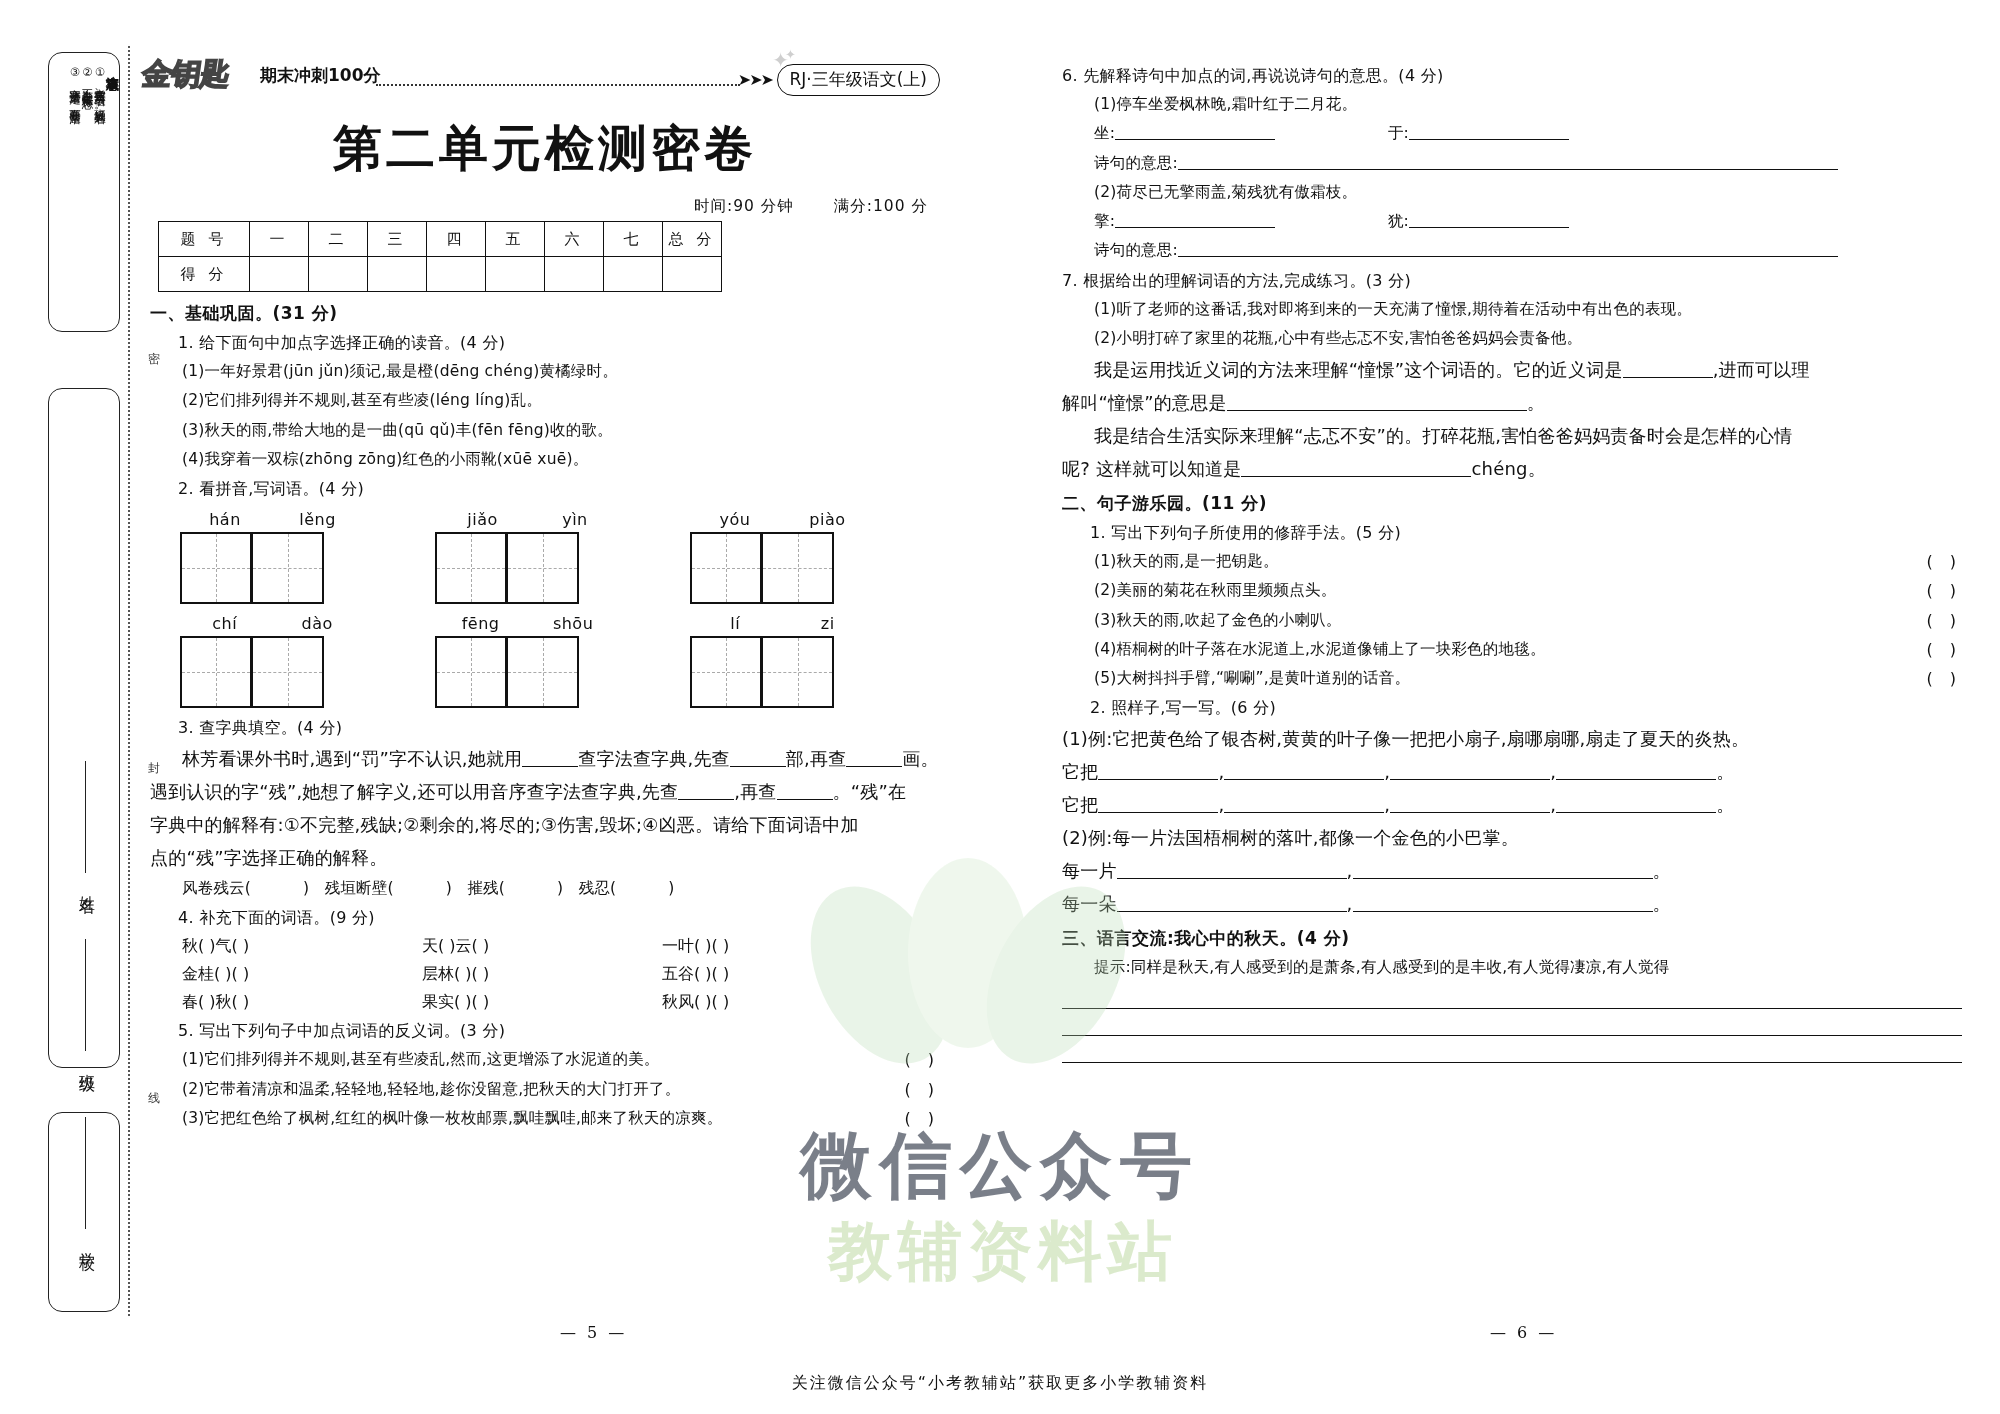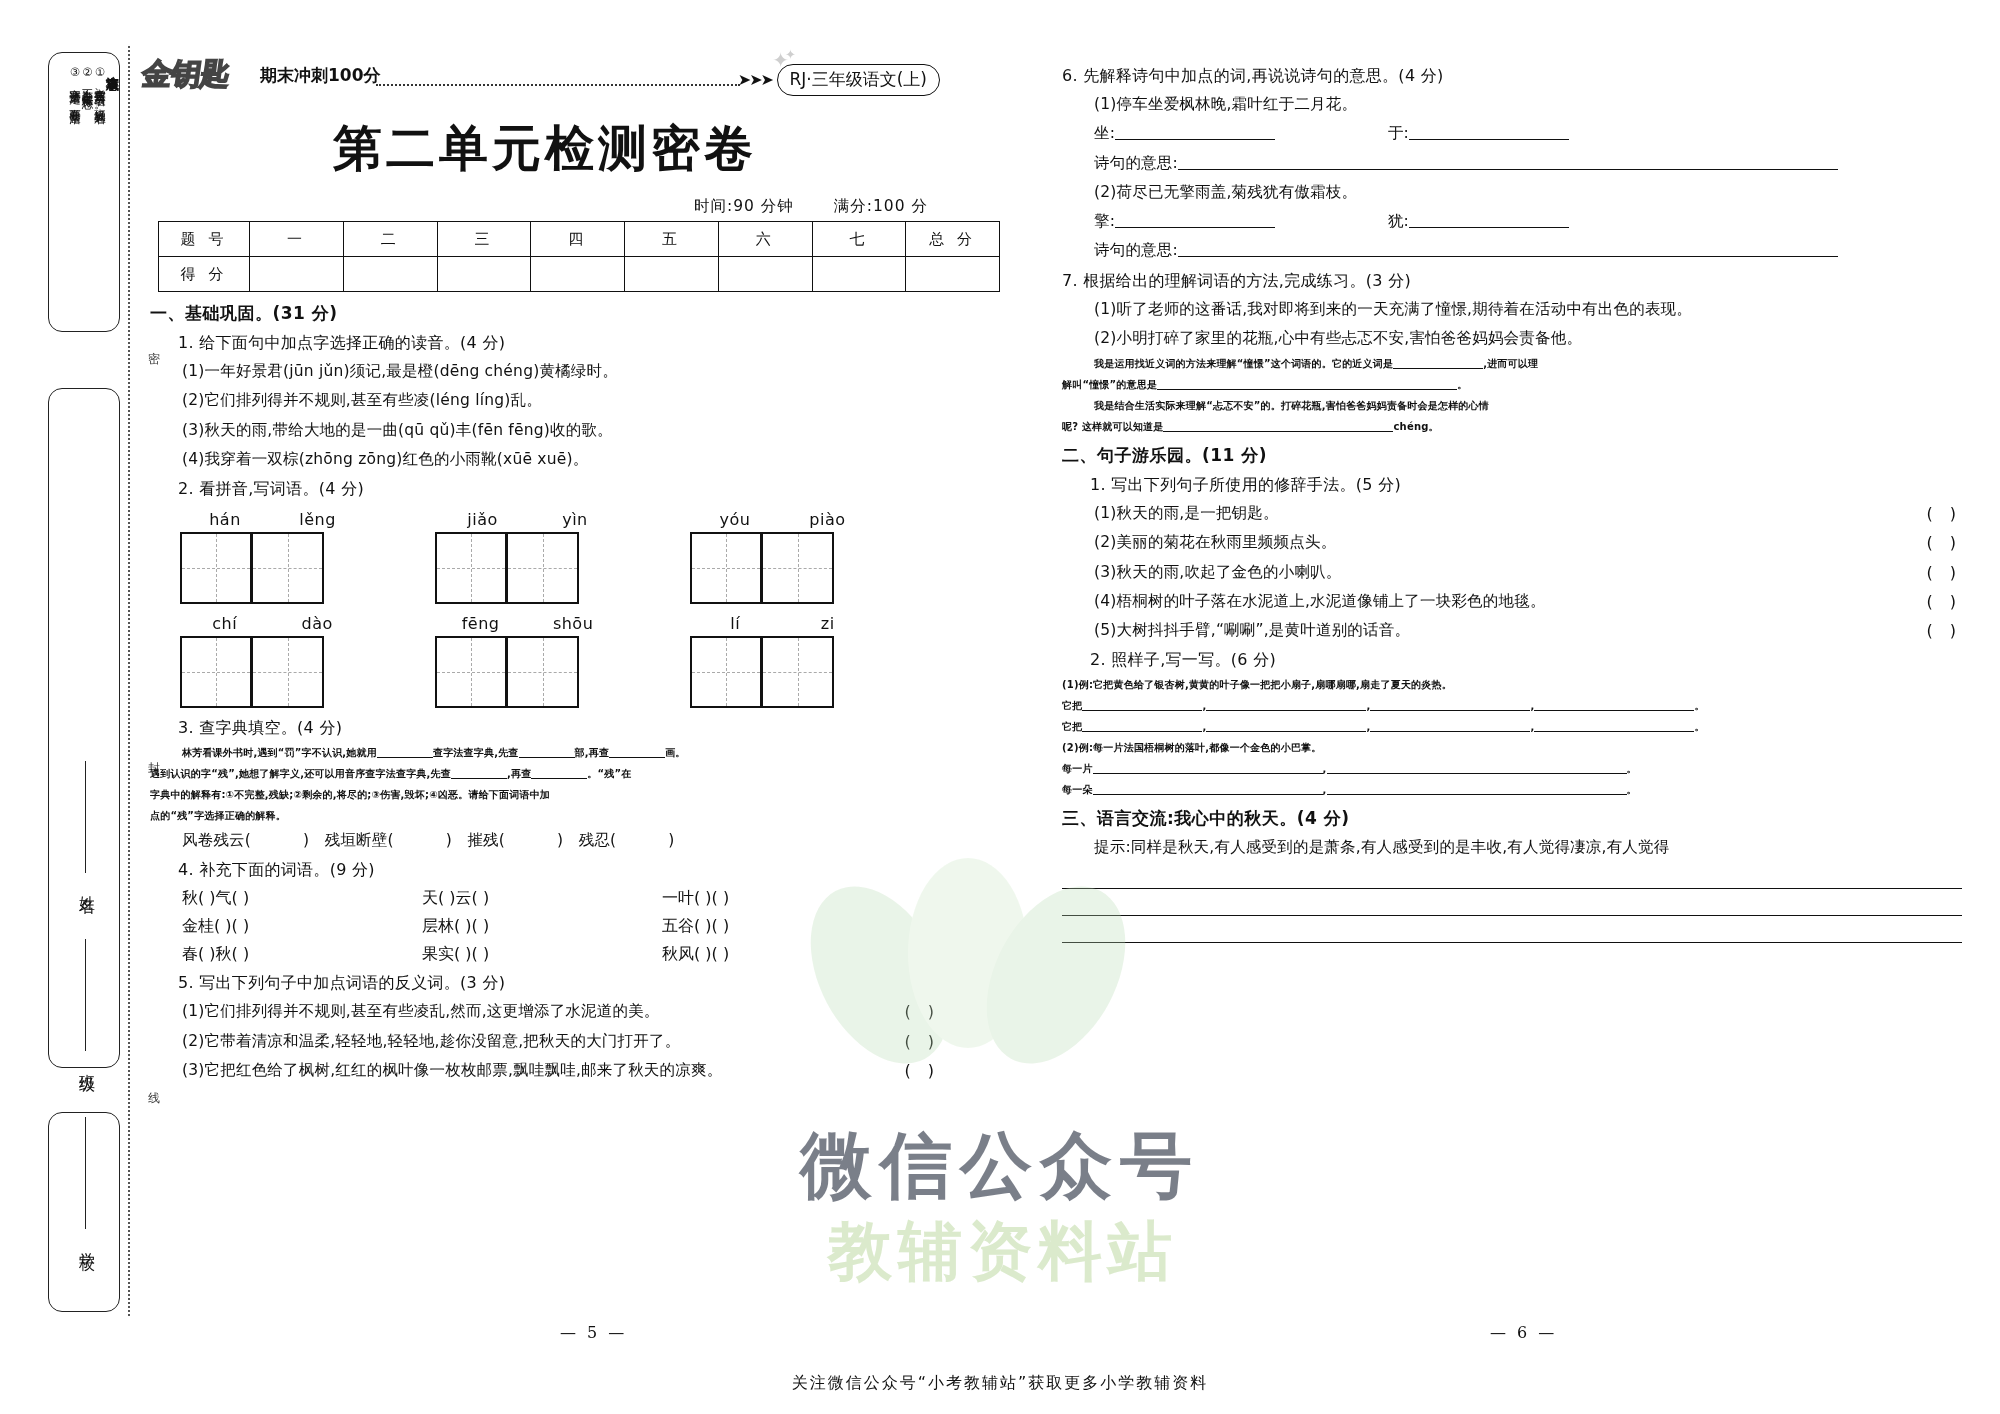--- a/index.html
+++ b/index.html
@@ -75,34 +75,34 @@
   
   .paper-title{
     text-align:center;font-size:49px;font-weight:bold;letter-spacing:4px;
     margin:10px 0 2px; font-family:"DejaVu Serif","Liberation Serif",serif;
   }
   .meta-line{text-align:right;font-size:15.5px;margin:14px 12px 4px 0;letter-spacing:1px;}
   .meta-line span{margin-left:34px;}
 
   
   table.score{
-    border-collapse:collapse;width:842px;margin:4px 0 10px 8px;
+    border-collapse:collapse;width:564px;margin:4px 0 10px 8px;
     table-layout:fixed;
   }
   table.score td{
     border:1.5px solid #111;height:32px;text-align:center;
     font-size:15px;letter-spacing:4px;font-family:"DejaVu Serif","Liberation Serif",serif;
   }
   table.score td.hd{width:88px;}
 
   
   .sec-h{font-size:17px;font-weight:bold;margin:10px 0 6px 0;letter-spacing:0.5px;}
   .q{font-size:16px;margin:8px 0 4px 28px;letter-spacing:0.3px;}
   .ln{font-size:15.5px;margin:6px 0 6px 32px;letter-spacing:0.2px;line-height:1.5;}
-  .ln0{font-size:10px;margin:6px 0 6px 0;letter-spacing:0.2px;line-height:1.5;font-weight:bold;}
+  .ln0{font-size:18px;margin:6px 0 6px 0;letter-spacing:0.2px;line-height:1.5;}
   .ind{text-indent:32px;}
   .blank{display:inline-block;border-bottom:1.3px solid #111;vertical-align:-2px;}.b56{width:56px}.b90{width:90px}
   .b120{width:120px}.b160{width:160px}.b230{width:230px}.b300{width:300px}
   .paren{display:inline-block;min-width:52px;text-align:center;}
   .fullrule{border-bottom:1.3px solid #111;height:22px;margin:4px 0 0 0;}
 
   
   .grid-block{margin:10px 0 2px 30px;}
   .grid-row{display:flex;gap:70px;margin-bottom:10px;}
   .gitem{width:185px;}

